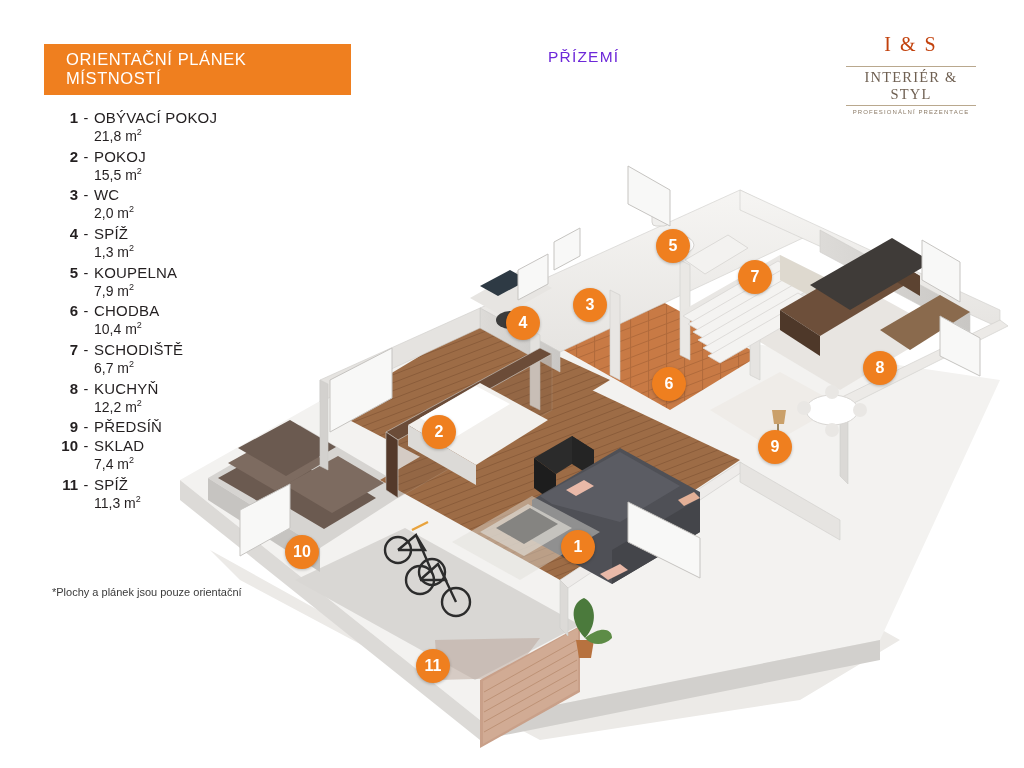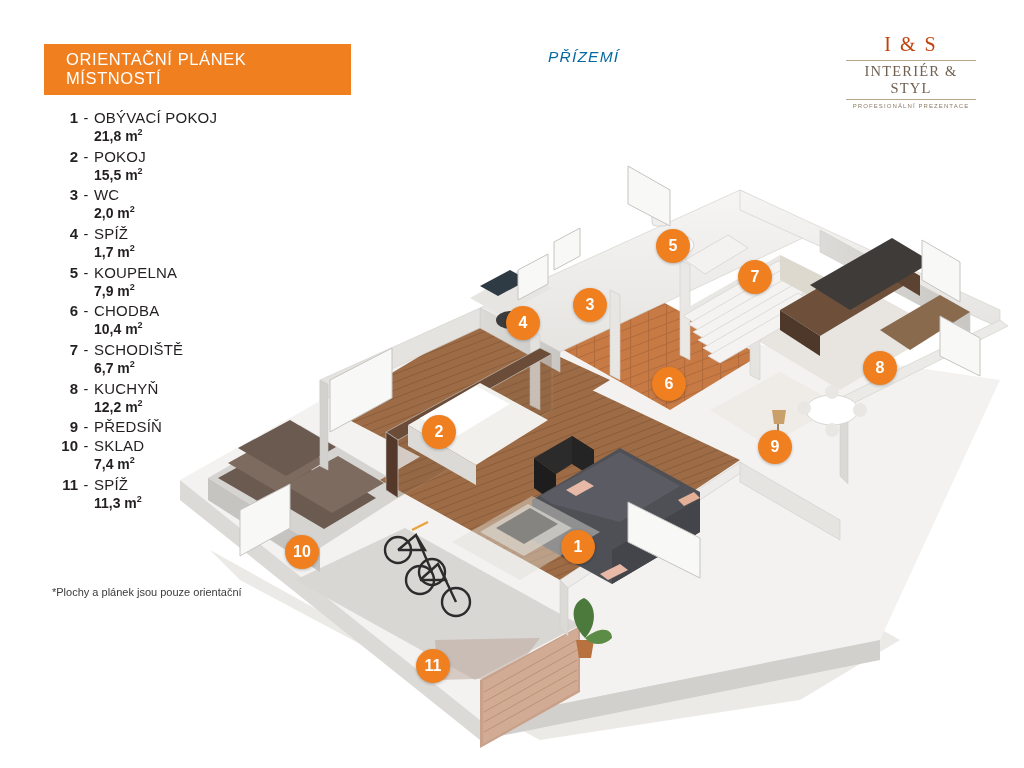--- a/index.html
+++ b/index.html
@@ -54,21 +54,21 @@
     text-align: center;
     font-size: 14.5px;
     color: #231f20;
   }
   .legend-name {
     font-size: 15px;
     letter-spacing: 0.2px;
   }
   .legend-area {
     margin-left: 50px;
-    font-weight: bold;
+    font-weight: normal;
     font-size: 14px;
     margin-top: -1px;
     margin-bottom: 4px;
   }
   .legend-area sup { font-size: 9px; }
 
   .footnote {
     position: absolute;
     left: 52px;
     top: 585px;
@@ -78,22 +78,21 @@
     width: 200px;
   }
 
   
   .floor-label {
     position: absolute;
     left: 548px;
     top: 48px;
     font-size: 15.5px;
     letter-spacing: 1.2px;
-    color: #0369a1;
-    font-style: italic;
+    color: #6d28d9;
   }
 
   
   .logo {
     position: absolute;
     right: 48px;
     top: 34px;
     width: 130px;
     text-align: center;
     color: #7a6a52;
@@ -103,21 +102,21 @@
     font-size: 20px;
     letter-spacing: 2px;
     color: #c2410c;
     line-height: 1;
   }
   .logo-name {
     font-family: "Liberation Serif", serif;
     font-size: 14.5px;
     letter-spacing: 1.2px;
     color: #6f6052;
-    margin-top: 6px;
+    margin-top: 12px;
     border-top: 1px solid #b9a88e;
     border-bottom: 1px solid #b9a88e;
     padding: 2px 0 2px 0;
   }
   .logo-sub {
     font-size: 6px;
     letter-spacing: 1.1px;
     color: #8a7a66;
     margin-top: 3px;
   }
@@ -178,21 +177,21 @@
         <span class="legend-name">WC</span>
       </div>
       <div class="legend-area"><span>2,0 m</span><sup>2</sup></div>
     </li>
     <li>
       <div class="legend-row">
         <span class="legend-num">4</span>
         <span class="legend-dash">-</span>
         <span class="legend-name">SPÍŽ</span>
       </div>
-      <div class="legend-area"><span>1,7 m</span><sup>2</sup></div>
+      <div class="legend-area"><span>1,3 m</span><sup>2</sup></div>
     </li>
     <li>
       <div class="legend-row">
         <span class="legend-num">5</span>
         <span class="legend-dash">-</span>
         <span class="legend-name">KOUPELNA</span>
       </div>
       <div class="legend-area"><span>7,9 m</span><sup>2</sup></div>
     </li>
     <li>

